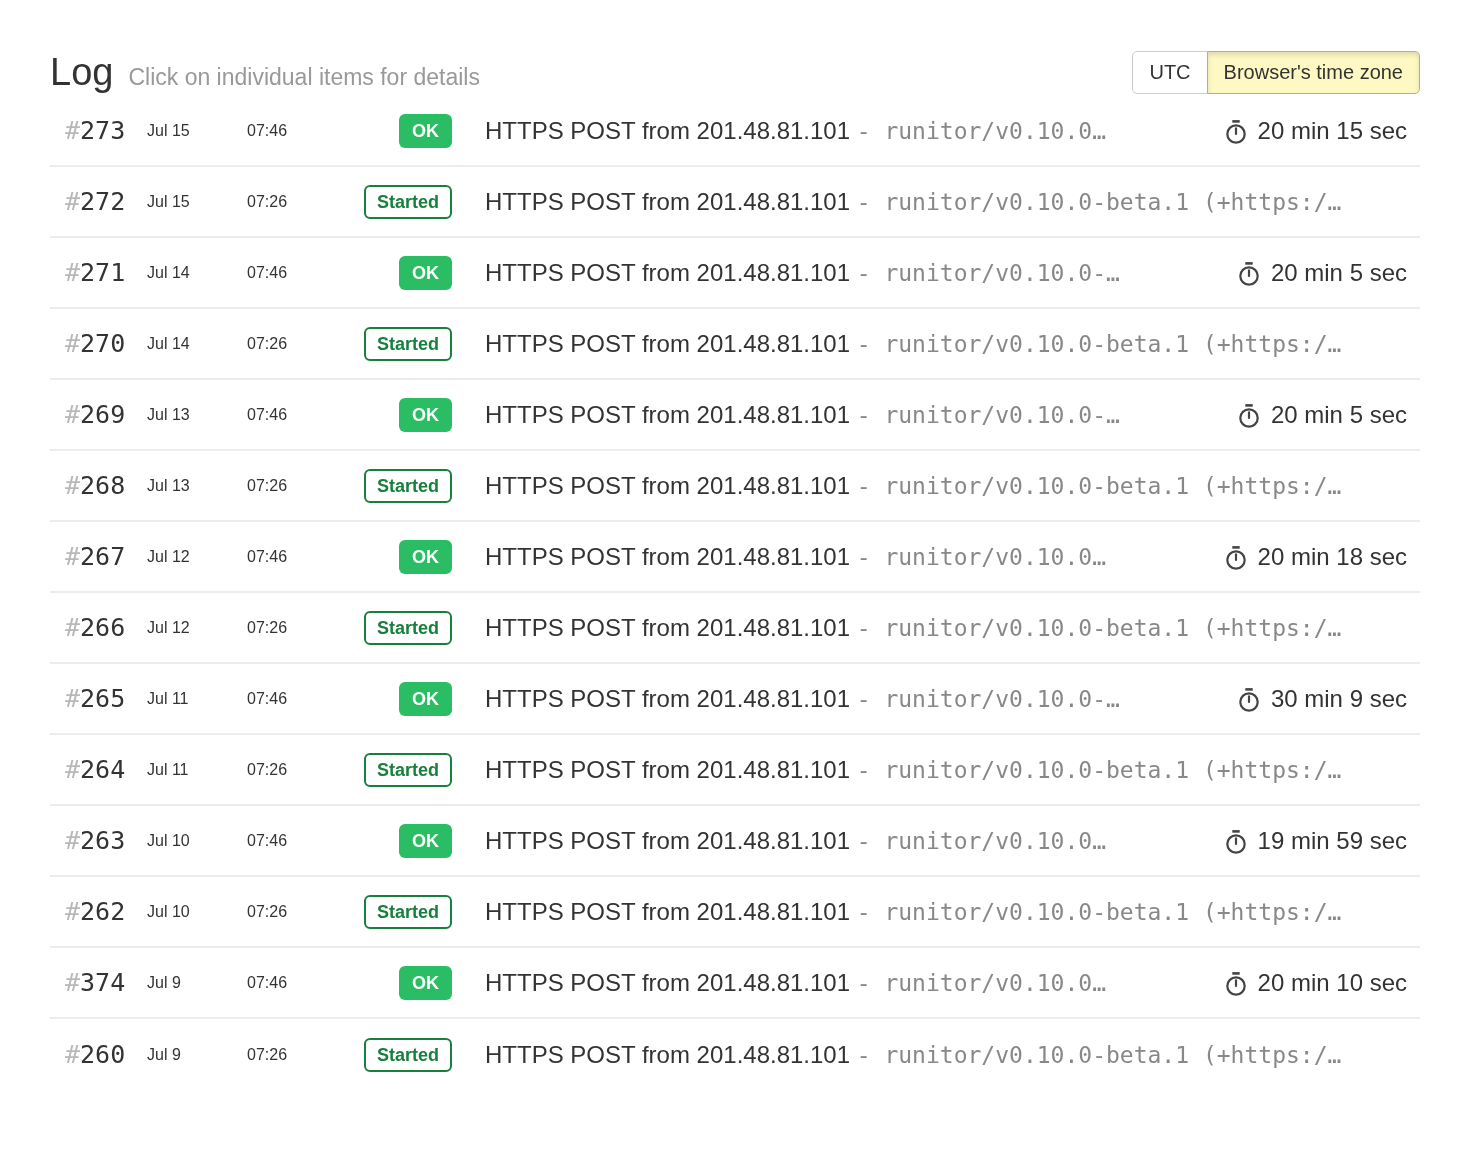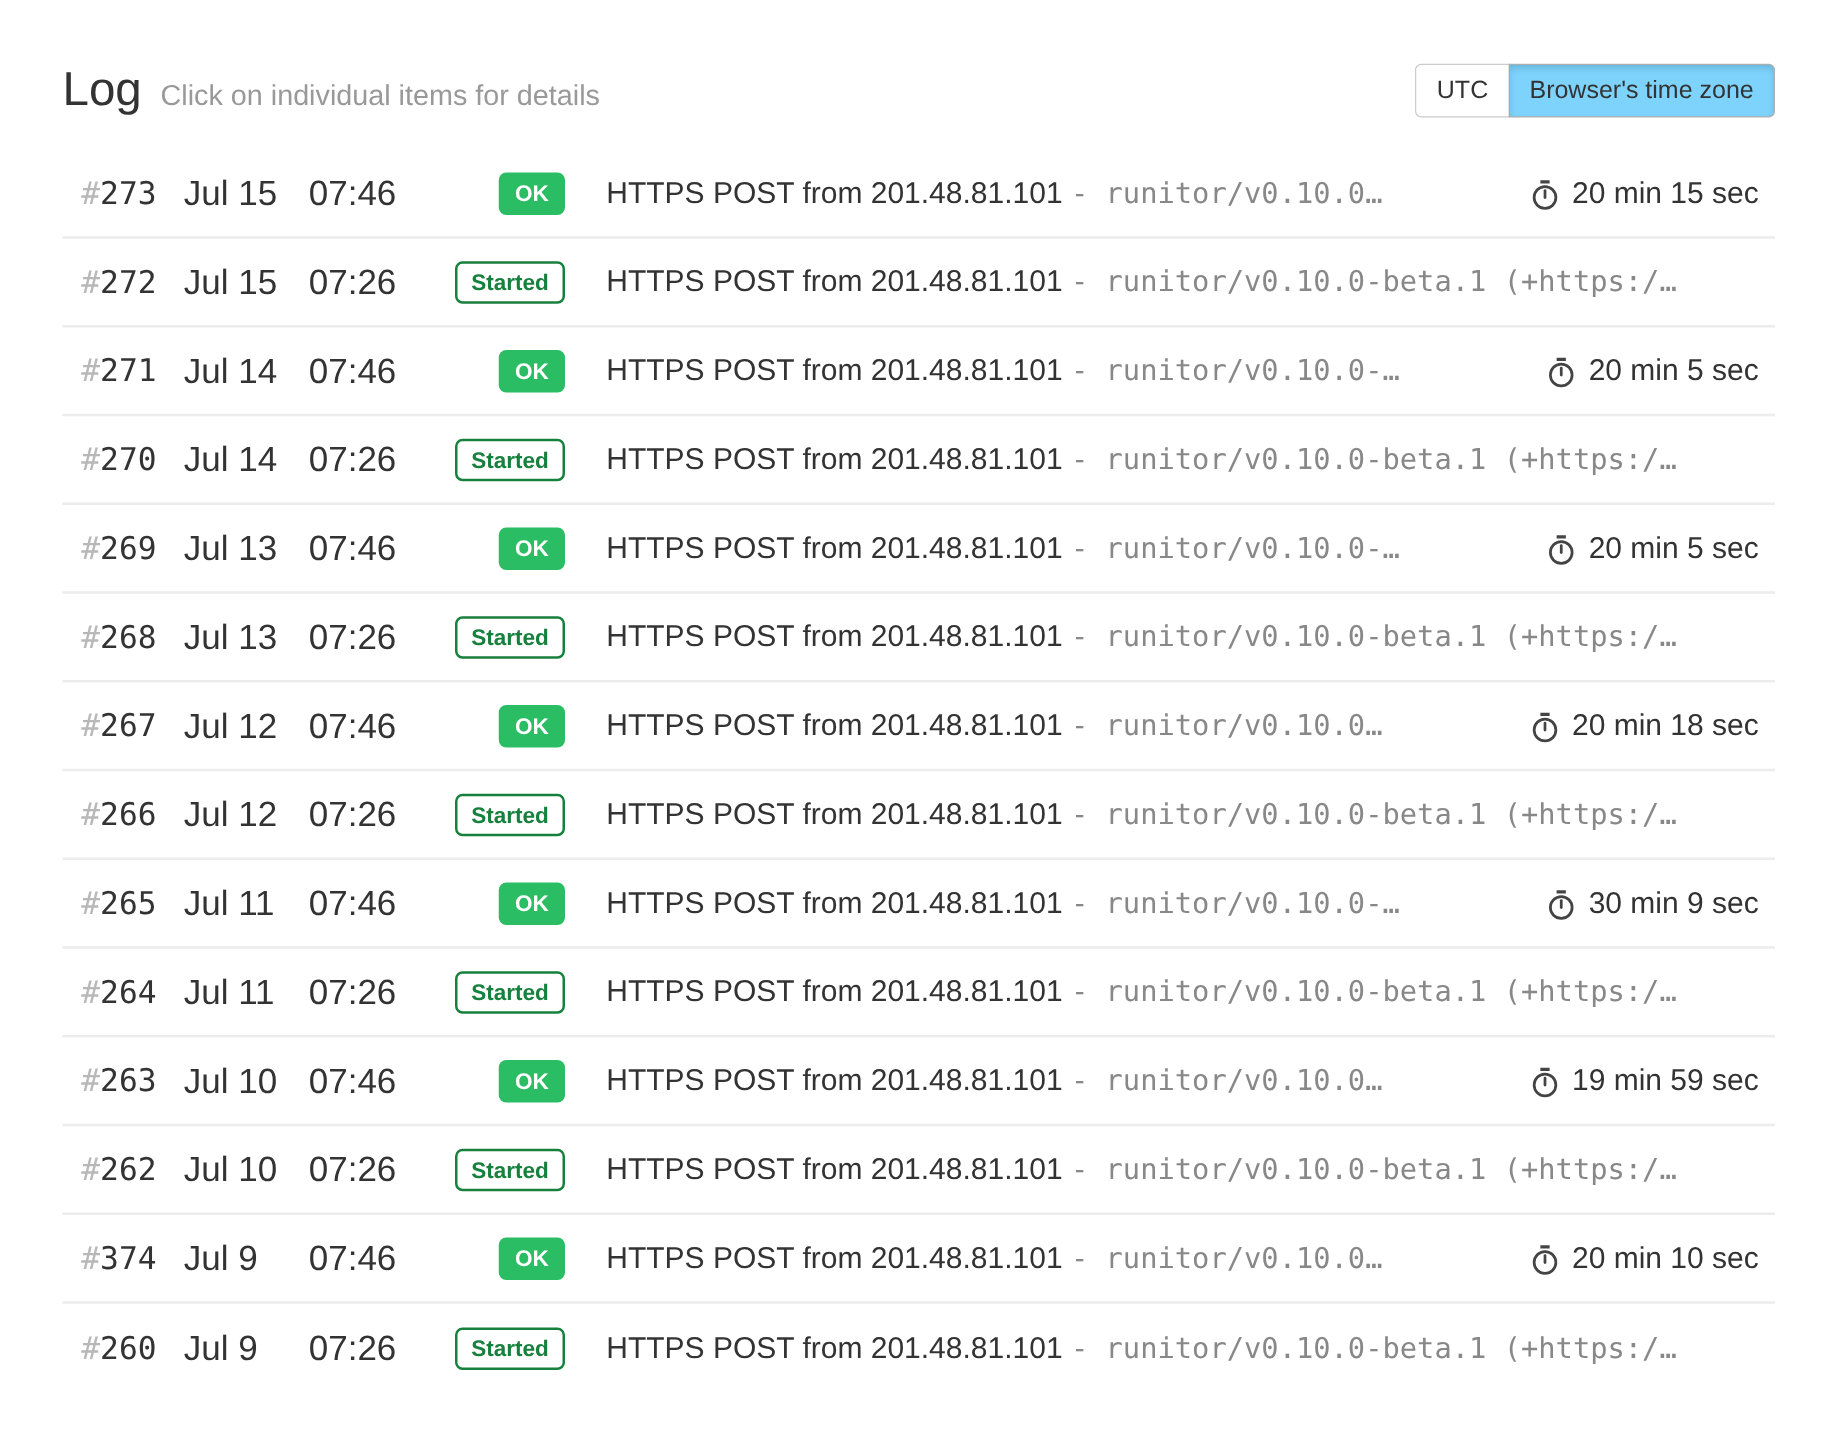--- a/index.html
+++ b/index.html
@@ -13,41 +13,40 @@
     width: 1470px;
     height: 1156px;
     padding: 48px 50px 0 50px;
     overflow: hidden;
   }
   
   .header {
     display: flex;
     justify-content: space-between;
     align-items: center;
-    margin-bottom: 24px;
     min-height: 48px;
   }
   .title-wrap { display: flex; align-items: baseline; gap: 15px; }
   .title { font-size: 38px; font-weight: 400; line-height: 1; color: #333; }
   .subtitle { font-size: 23px; font-weight: 400; color: #999; }
   .btn-group { display: flex; }
   .btn {
     font-family: inherit;
     font-size: 20px;
     line-height: 1.25;
     padding: 8px 16px;
     border: 1px solid #ccc;
     background: #fff;
     color: #333;
     cursor: pointer;
   }
   .btn-left { border-radius: 5px 0 0 5px; }
   .btn-right { border-radius: 0 5px 5px 0; margin-left: -1px; }
   .btn.active {
-    background: #7dd3fc;
+    background: #fef9c3;
     border-color: #adadad;
     box-shadow: inset 0 3px 5px rgba(0,0,0,0.125);
   }
   
   .log-table { width: 100%; }
   .log-row {
     display: grid;
     grid-template-columns: 97px 100px 100px 115px minmax(0,1fr) auto;
     align-items: center;
     height: 71px;
@@ -55,21 +54,21 @@
     cursor: pointer;
   }
   .log-row:last-child { border-bottom: none; }
   .cell-num {
     padding-left: 15px;
     font-family: "DejaVu Sans Mono", monospace;
     font-size: 25px;
     white-space: nowrap;
   }
   .cell-num .hash { color: #b8b8b8; }
-  .cell-date, .cell-time { font-size: 28px; white-space: nowrap; }
+  .cell-date, .cell-time { font-size: 16px; white-space: nowrap; }
   .cell-badge { display: flex; justify-content: flex-end; padding-right: 10px; }
   .badge {
     font-weight: bold;
     font-size: 18px;
     line-height: 1;
     border-radius: 6px;
     white-space: nowrap;
     margin-left: 48px;
   }
   .badge-ok   { background: #2bbd63; color: #ffffff; padding: 8px 13px; }

